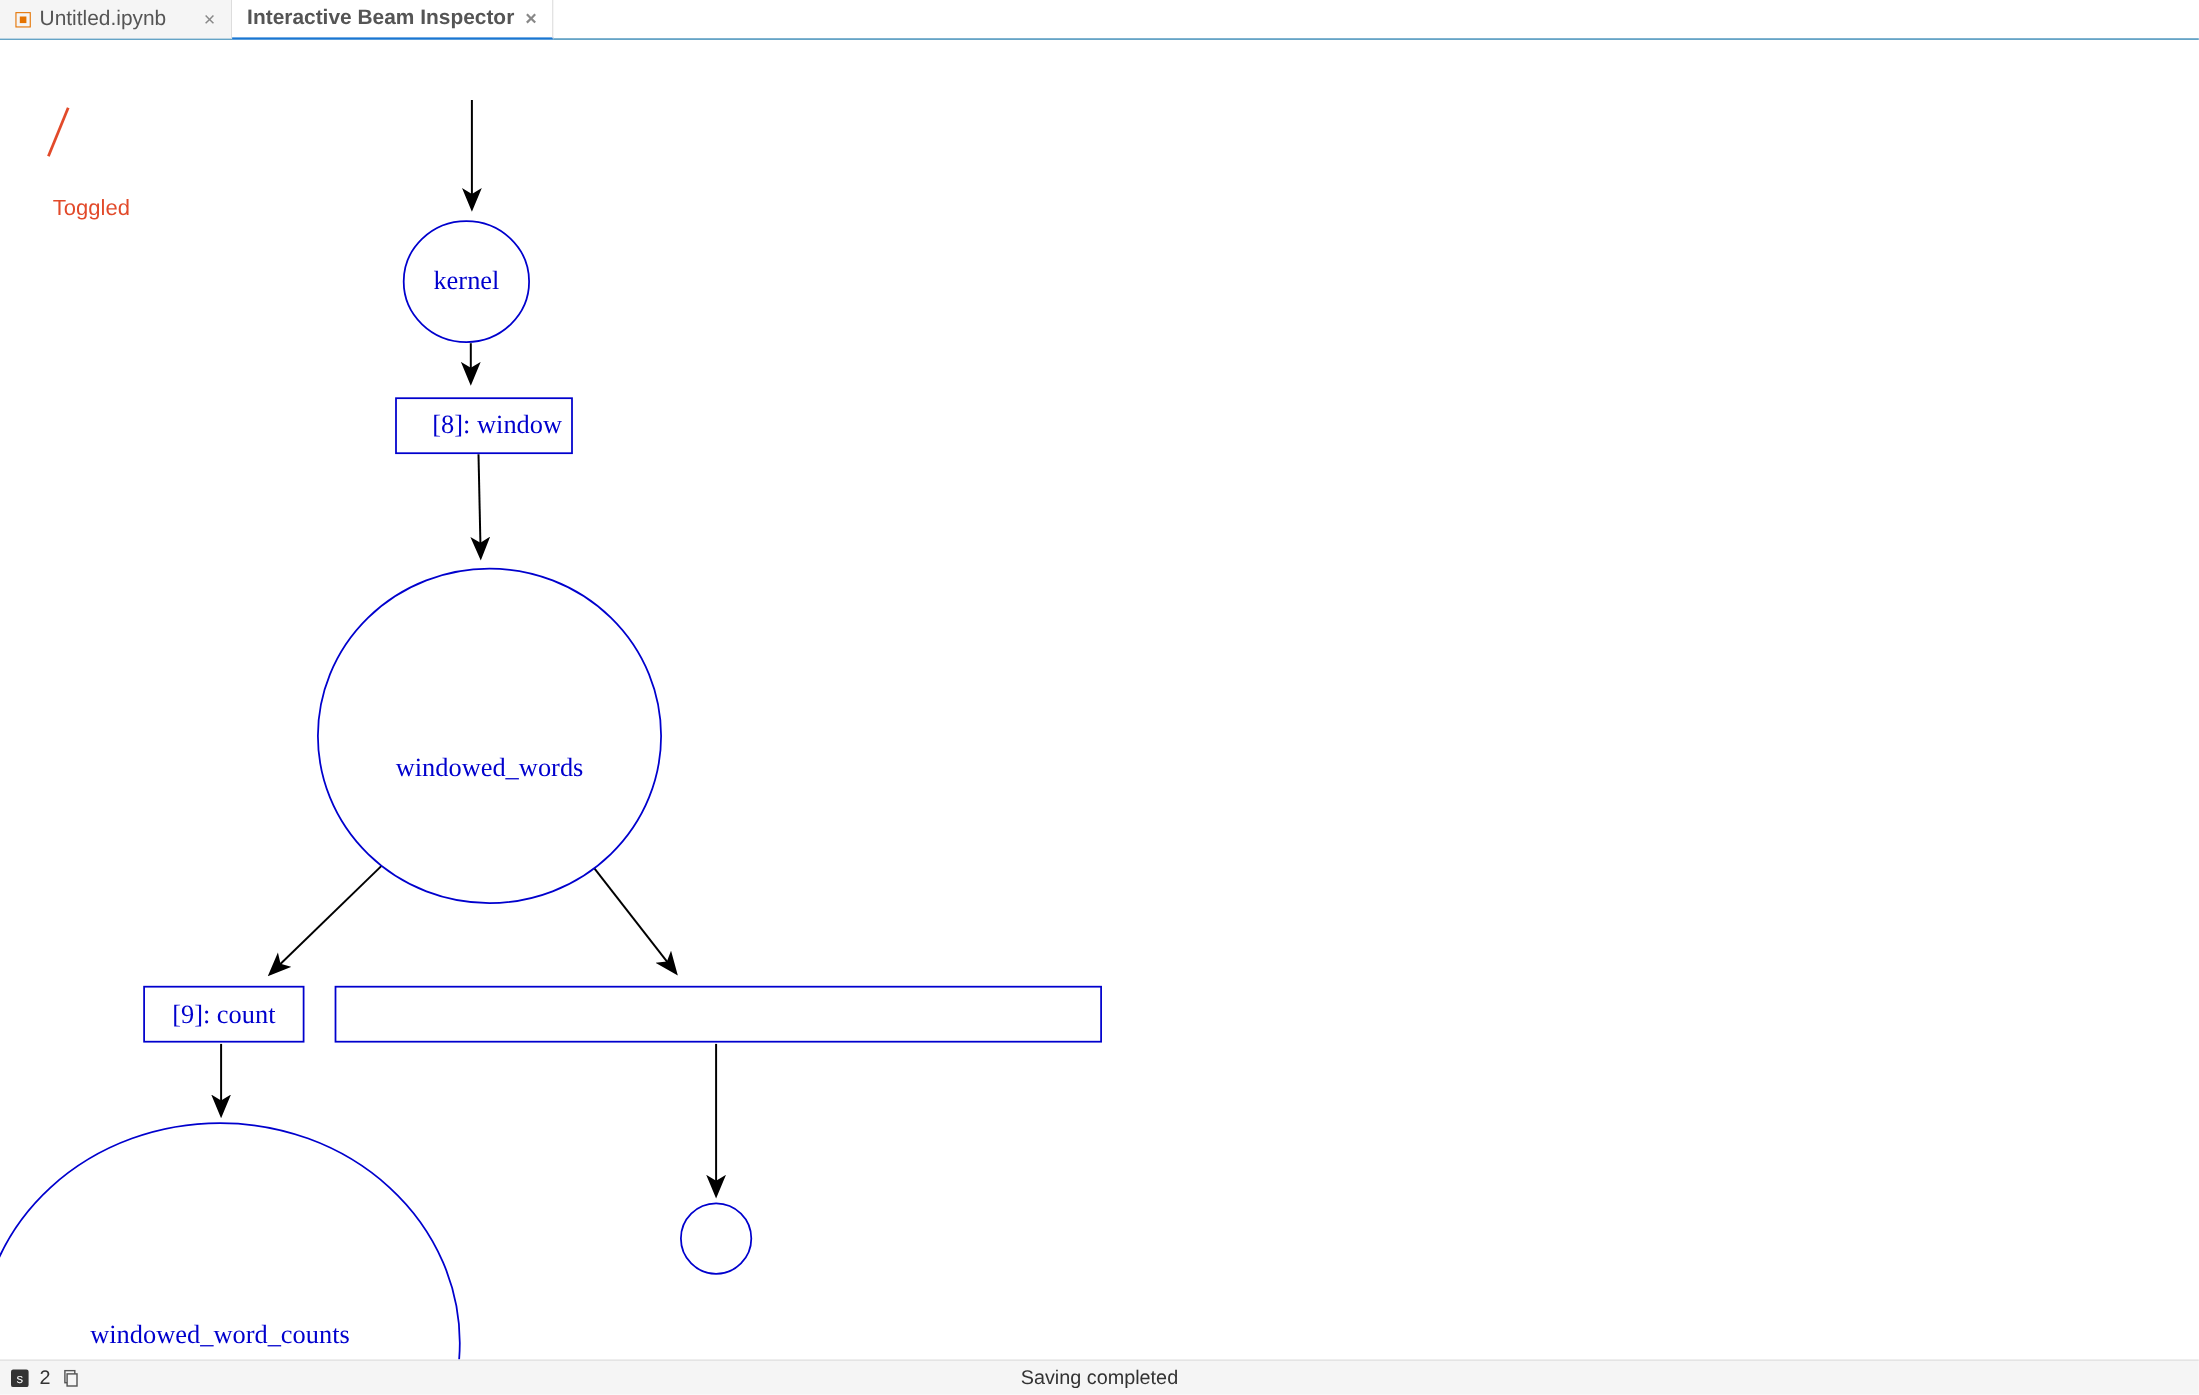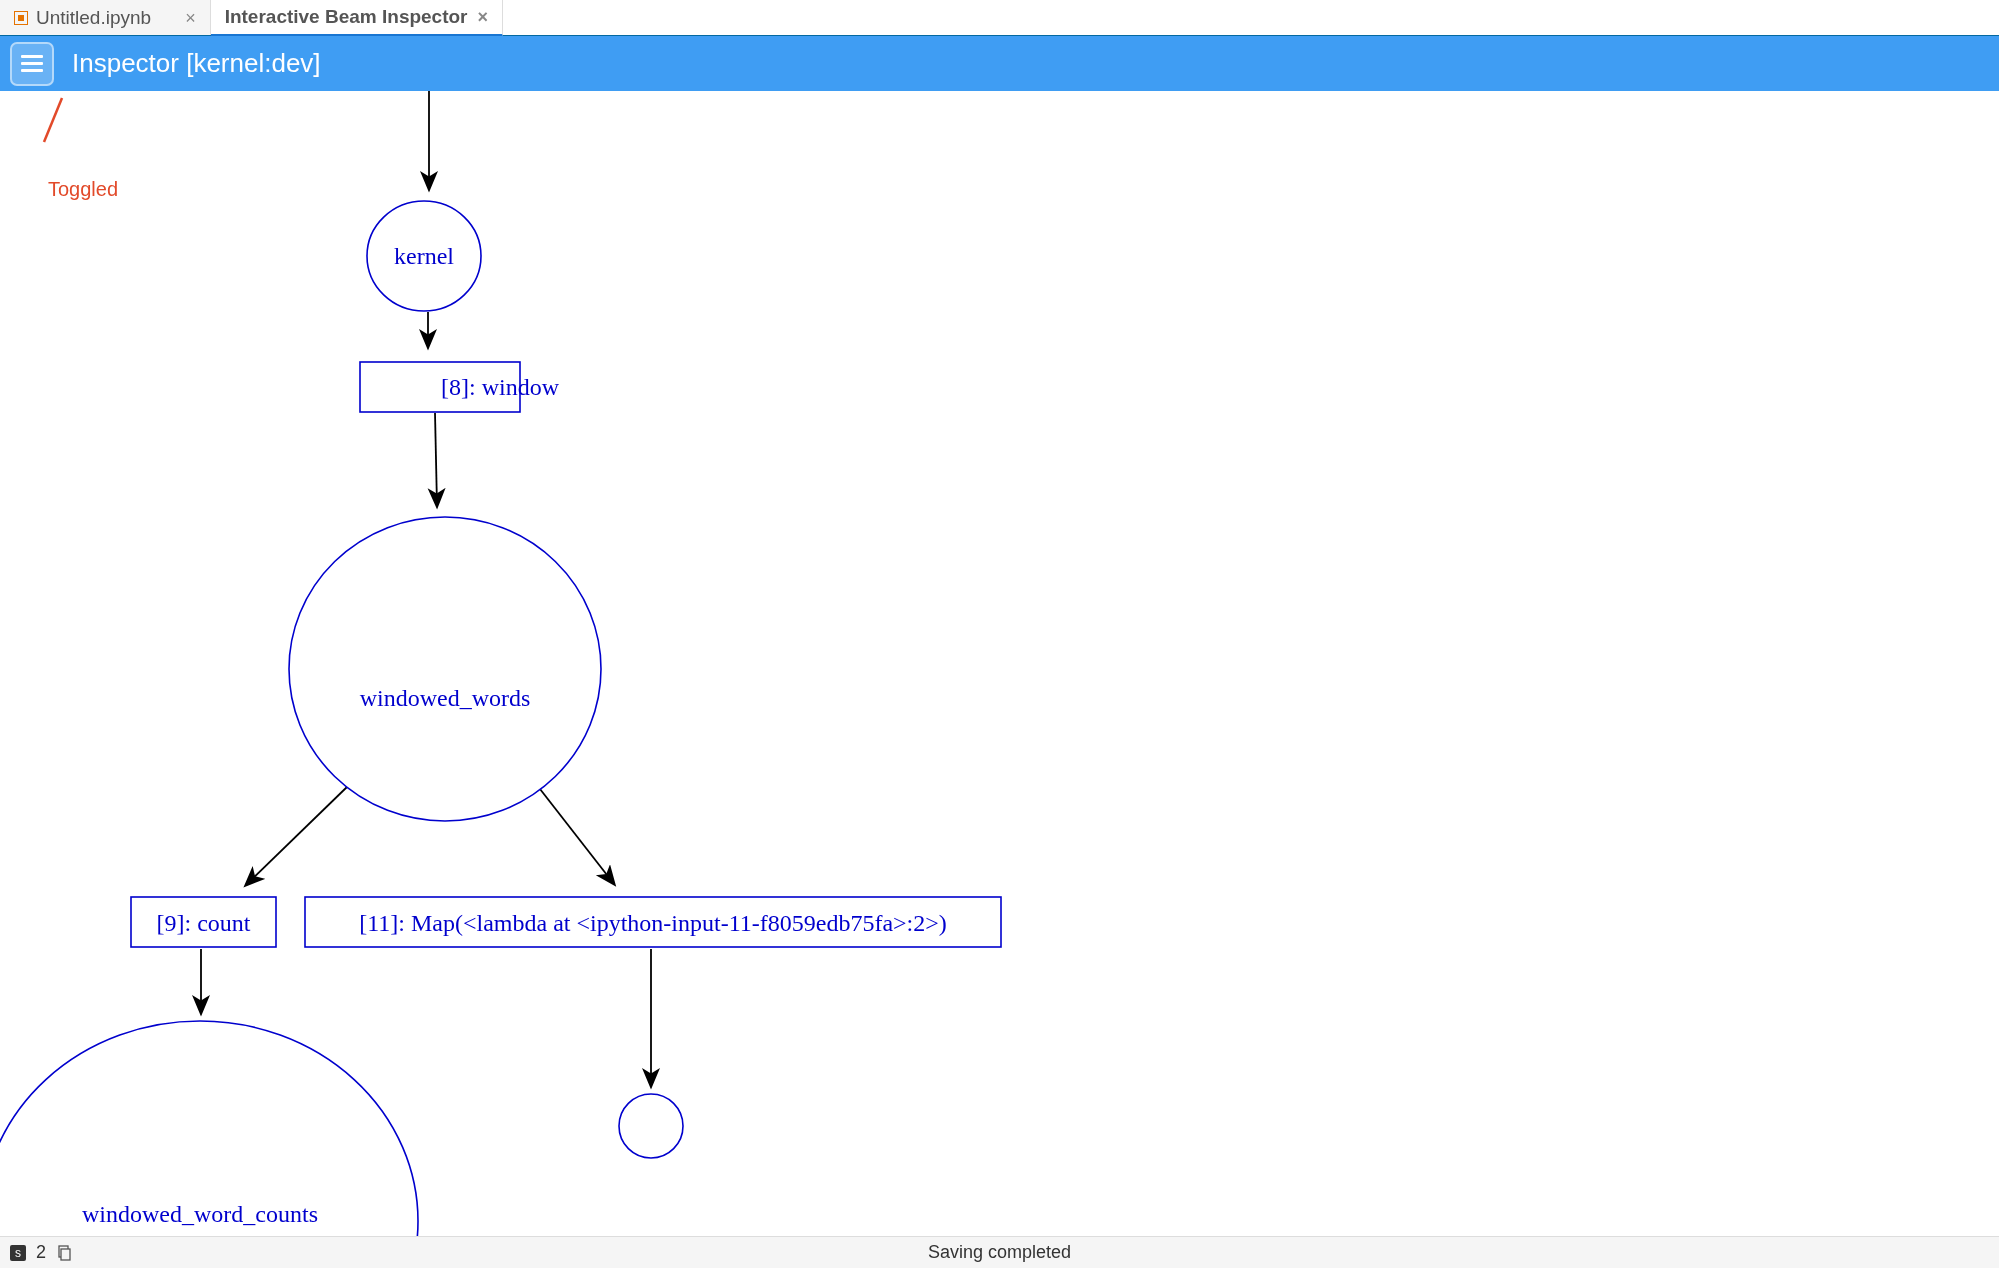--- a/index.html
+++ b/index.html
@@ -54,30 +54,20 @@
         </span>
       <span>Untitled.ipynb</span>
       <span class="tab-close">×</span>
     </div>
     <div class="tab active">
       <span>Interactive Beam Inspector</span>
       <span class="tab-close" style="margin-left:10px;">×</span>
     </div>
   </div>
 
-  <div class="inspector-header">
-    <div class="hamburger-container">
-      <div class="hamburger">
-        <span></span>
-          <span></span>
-          <span></span>
-      </div>
-    </div>
-    <div class="inspector-title">Inspector [kernel:dev]</div>
-  </div>
 
   <svg class="annotation-line" style="left:34px; top:94px; width:40px; height:60px;">
     <line x1="28" y1="4" x2="10" y2="48" stroke="#e24a2a" stroke-width="2.5"></line>
   </svg>
   <div class="annotation-text" style="left:48px; top:178px;">Toggled</div>
 
   <div class="graph-area">
     <svg class="graph-svg" width="1999" height="1200">
       <defs>
         <marker id="arrowhead" markerWidth="12" markerHeight="12" refX="10" refY="5" orient="auto">
@@ -96,24 +86,23 @@
       <ellipse cx="424" cy="165" rx="57" ry="55" fill="#fff" stroke="#0000cd" stroke-width="1.6"></ellipse>
       <rect x="360" y="271" width="160" height="50" fill="#fff" stroke="#0000cd" stroke-width="1.6"></rect>
       <ellipse cx="445" cy="578" rx="156" ry="152" fill="#fff" stroke="#0000cd" stroke-width="1.6"></ellipse>
       <rect x="131" y="806" width="145" height="50" fill="#fff" stroke="#0000cd" stroke-width="1.6"></rect>
       <rect x="305" y="806" width="696" height="50" fill="#fff" stroke="#0000cd" stroke-width="1.6"></rect>
       <ellipse cx="200" cy="1130" rx="218" ry="200" fill="#fff" stroke="#0000cd" stroke-width="1.6"></ellipse>
       <ellipse cx="651" cy="1035" rx="32" ry="32" fill="#fff" stroke="#0000cd" stroke-width="1.6"></ellipse>
     </svg>
 
     <div class="node-label" style="left:367px; top:152px; width:114px;">kernel</div>
-    <div class="node-label" style="left:360px; top:283px; width:184px;margin-left:48px;">[8]: window</div>
+    <div class="node-label" style="left:360px; top:283px; width:184px;">[8]: window</div>
     <div class="node-label" style="left:289px; top:594px; width:312px;">windowed_words</div>
     <div class="node-label" style="left:131px; top:819px; width:145px;">[9]: count</div>
-    <div class="node-label" style="left:305px; top:819px; width:696px;">[11]: Map(&lt;lambda at &lt;ipython-input-11-f8059edb75fa&gt;:2&gt;)</div>
     <div class="node-label" style="left:-18px; top:1110px; width:436px;">windowed_word_counts</div>
   </div>
 
   <div class="status-bar">
     <div class="status-left">
       <span class="status-icon-s">s</span>
       <span>2</span>
       <svg class="status-icon-copy" viewBox="0 0 16 16">
         <rect x="3" y="1" width="9" height="11" fill="none" stroke="#555" stroke-width="1.3"></rect>
         <rect x="5" y="4" width="9" height="11" fill="#f5f5f5" stroke="#555" stroke-width="1.3"></rect>

